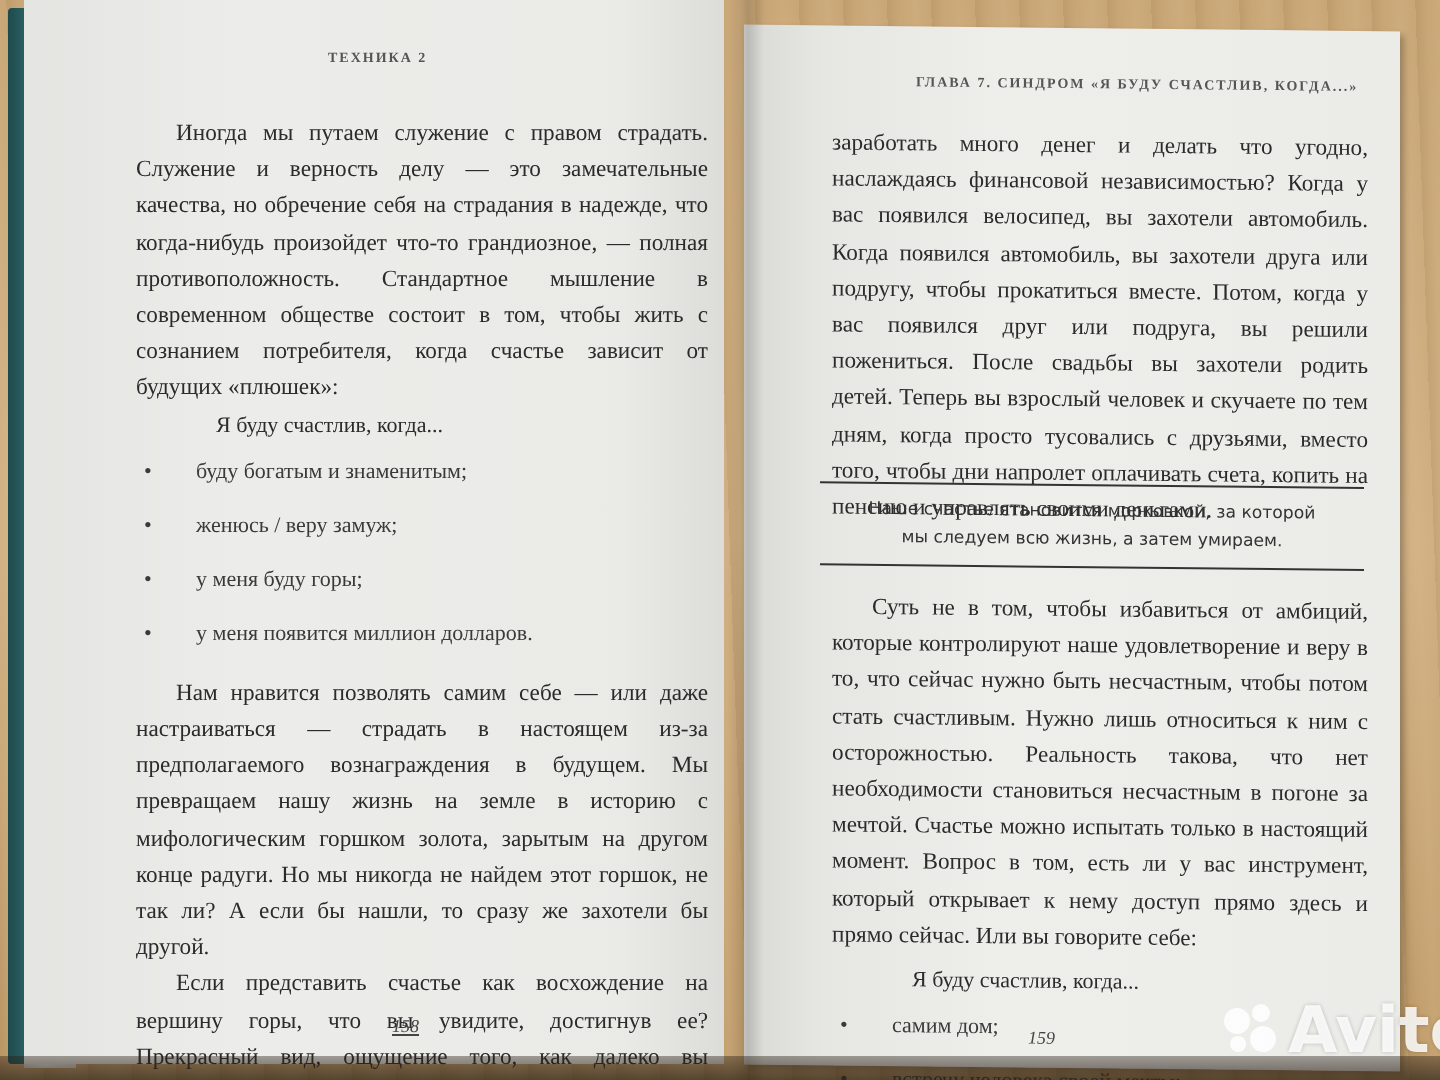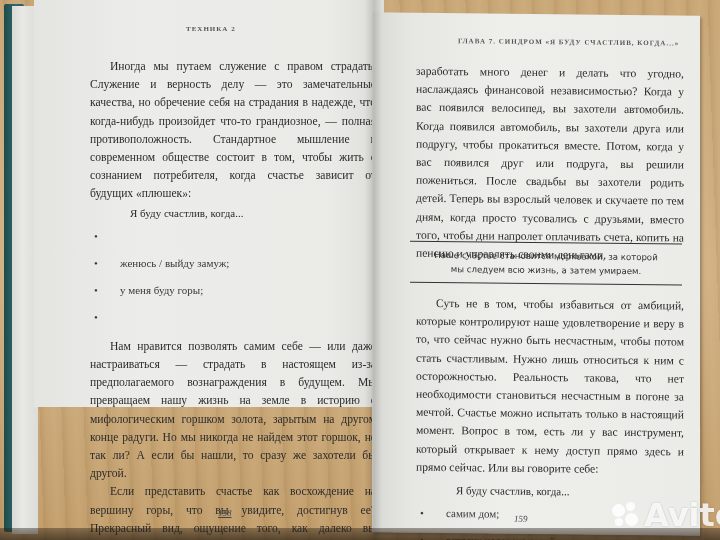--- a/index.html
+++ b/index.html
@@ -20,21 +20,21 @@
       border-radius: 2px;
     }
     .page-stack-left {
       position: absolute; left: 12px; top: 6px; width: 26px; height: 528px;
       background: linear-gradient(90deg, #d9d9d6, #e8e8e5 40%, #dcdcd8);
     }
     .page {
       position: absolute; background: #ebebe8; color: #2a2a2a;
     }
     .page-left {
-      left: 34px; top: 0px; width: 350px; height: 407px;
+      left: 12px; top: 0px; width: 350px; height: 532px;
       background: linear-gradient(90deg, #e4e4e1 0%, #ececea 30%, #eaeae7 85%, #dcdcd8 100%);
     }
     .page-right {
       left: 372px; top: 14px; width: 328px; height: 520px;
       background: linear-gradient(90deg, #d8d8d4 0%, #e6e6e3 12%, #eeeeeb 40%, #ebebe8 100%);
       transform: skewY(0.6deg);
       box-shadow: 2px 2px 3px rgba(0,0,0,0.25);
     }
     .gutter {
       position: absolute; left: 364px; top: 0; width: 18px; height: 540px;
@@ -89,24 +89,24 @@
 <div class="cover-left"></div>
 <div class="page-stack-left"></div>
 
 <div class="page page-left">
   <div class="running-head" style="left:152px; top:25px;">ТЕХНИКА 2</div>
 
   <div class="text-block" style="left:56px; top:58px; width:286px;">
     <p>Иногда мы путаем служение с правом страдать. Служение и верность делу — это замечательные качества, но обречение себя на страдания в надежде, что когда-нибудь произойдет что-то грандиозное, — полная противоположность. Стандартное мышление в современном обществе состоит в том, чтобы жить с сознанием потребителя, когда счастье зависит от будущих «плюшек»:</p>
     <p class="lead" style="font-size:11px;">Я буду счастлив, когда...</p>
     <ul class="bullets">
-      <li><span class="dot">•</span></li>
-      <li><span class="dot">•</span><span>женюсь / выйду замуж;</span></li>
+      <li><span class="dot">•</span><span>буду богатым и знаменитым;</span></li>
+      <li><span class="dot">•</span><span>женюсь / веру замуж;</span></li>
       <li><span class="dot">•</span><span>у меня буду горы;</span></li>
-      <li><span class="dot">•</span></li>
+      <li><span class="dot">•</span><span>у меня появится миллион долларов.</span></li>
     </ul>
     <p>Нам нравится позволять самим себе — или даже настраиваться — страдать в настоящем из-за предполагаемого вознаграждения в будущем. Мы превращаем нашу жизнь на земле в историю с мифологическим горшком золота, зарытым на другом конце радуги. Но мы никогда не найдем этот горшок, не так ли? А если бы нашли, то сразу же захотели бы другой.</p>
     <p><span>Если представить счастье как восхождение на вершину горы, что вы увидите, достигнув ее? Прекрасный вид, ощущение того, как далеко вы продвинулись, — и </span></p>
 
   </div>
 
   <div class="folio" style="left:184px; top:508px;text-decoration:underline;">158</div>
 </div>
 
 <div class="page page-right">

